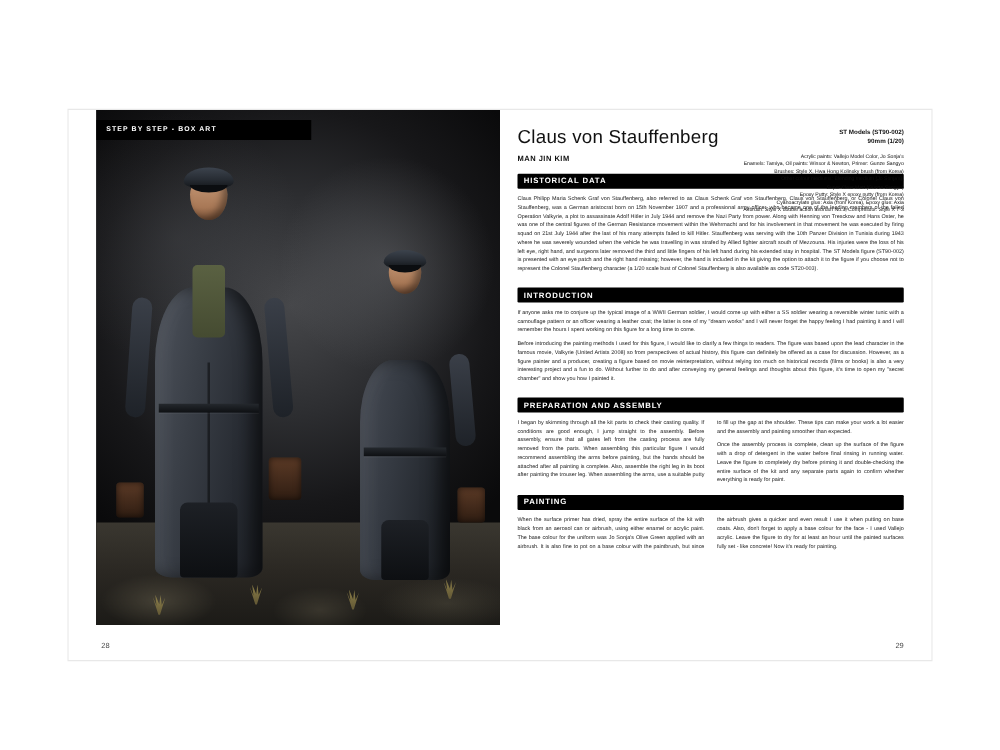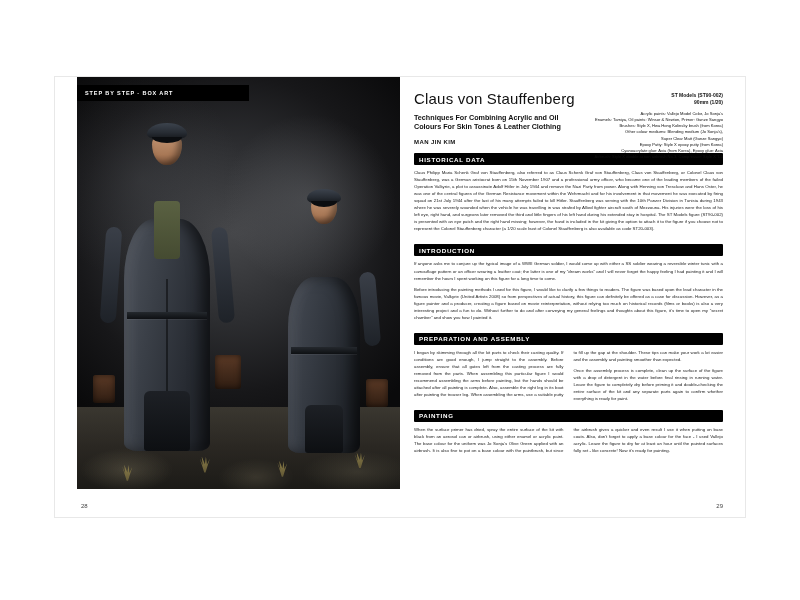--- a/index.html
+++ b/index.html
@@ -8,21 +8,21 @@
     background: #ffffff;
     width: 800px;
     height: 600px;
     overflow: hidden;
     font-family: "Liberation Sans", sans-serif;
   }
 
   #spread {
     position: absolute;
     left: 55px;
-    top: 77px;
+    top: 88px;
     width: 690px;
     height: 440px;
     background: #ffffff;
     display: flex;
     box-shadow: 0 0 0 1px #e8e8e8;
   }
 
   
   .page-left {
     position: relative;
@@ -383,21 +383,20 @@
 
   <div class="page-right">
     <div class="rp-head">
       <h1 class="title">Claus von Stauffenberg</h1>
       <div class="kit-meta">
         <div>ST Models (ST90-002)</div>
         <div>90mm (1/20)</div>
       </div>
     </div>
 
-    <div class="subtitle">Techniques For Combining Acrylic and Oil Colours For Skin Tones &amp; Leather Clothing</div>
     <div class="author">MAN JIN KIM</div>
 
     <div class="paints" style="white-space:pre-line;">Acrylic paints: Vallejo Model Color, Jo Sonja's
 Enamels: Tamiya, Oil paints: Winsor &amp; Newton, Primer: Gunze Sangyo
 Brushes: Style X, Hwa Hong Kolinsky brush (from Korea)
 Other colour mediums: Blending medium (Jo Sonja's),
 Super Clear Matt (Gunze Sangyo)
 Epoxy Putty: Style X epoxy putty (from Korea)
 Cyanoacrylate glue: Axia (from Korea), Epoxy glue: Axia
 Airbrush: Style X double action airbrush No.3, Compressor: Style X T-3</div>

